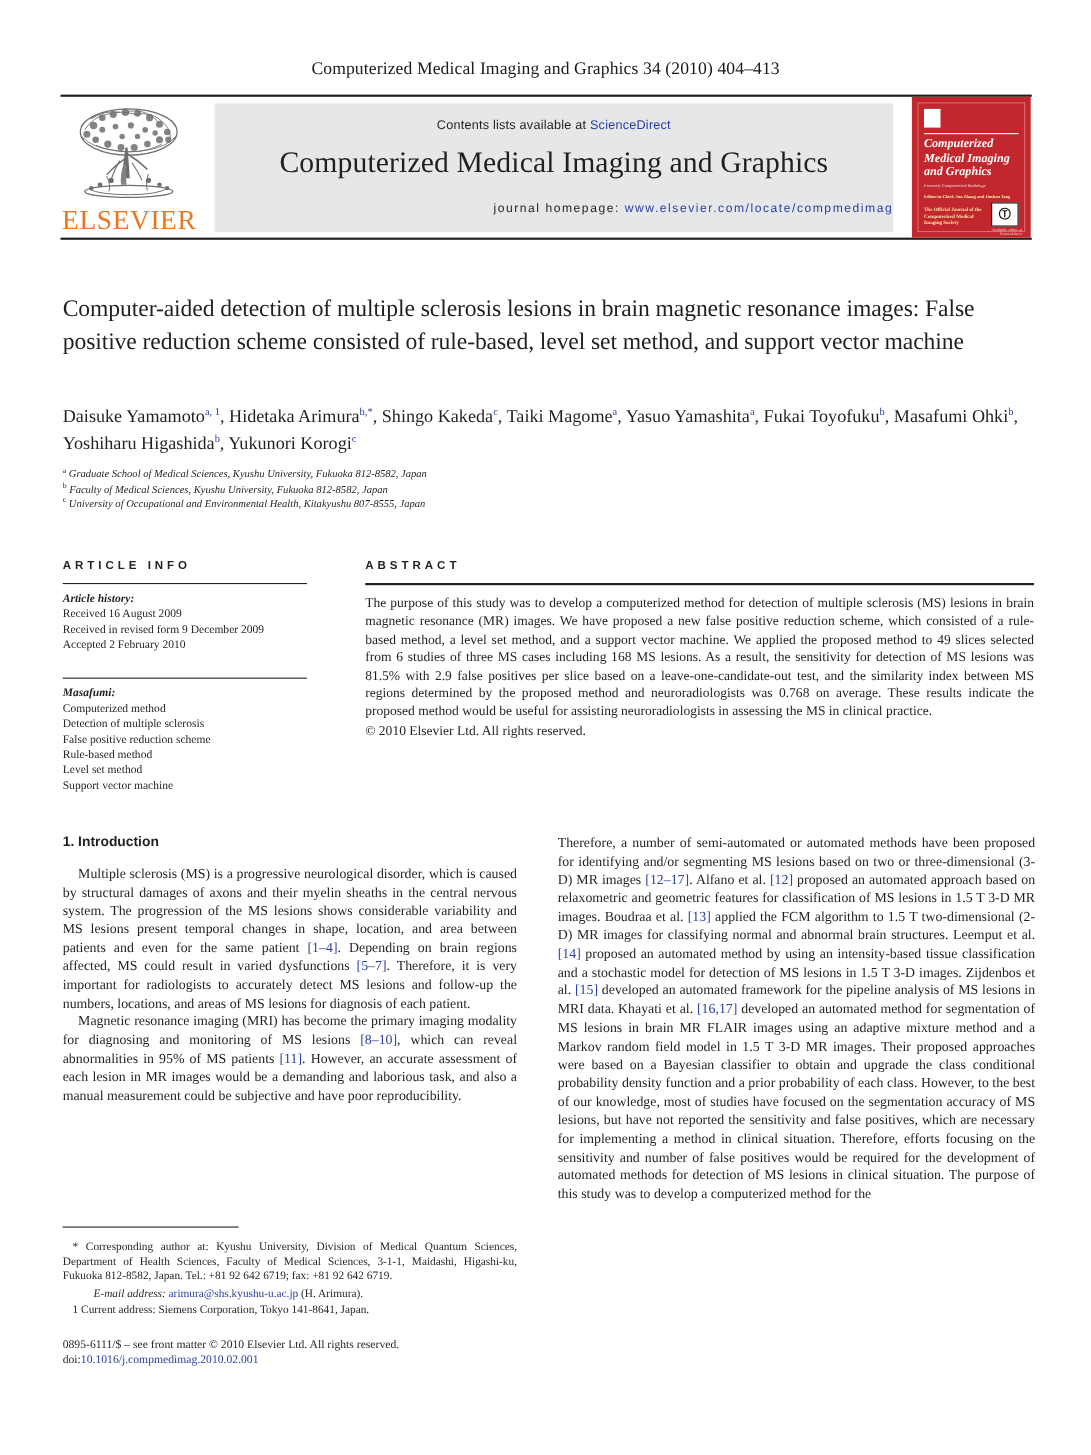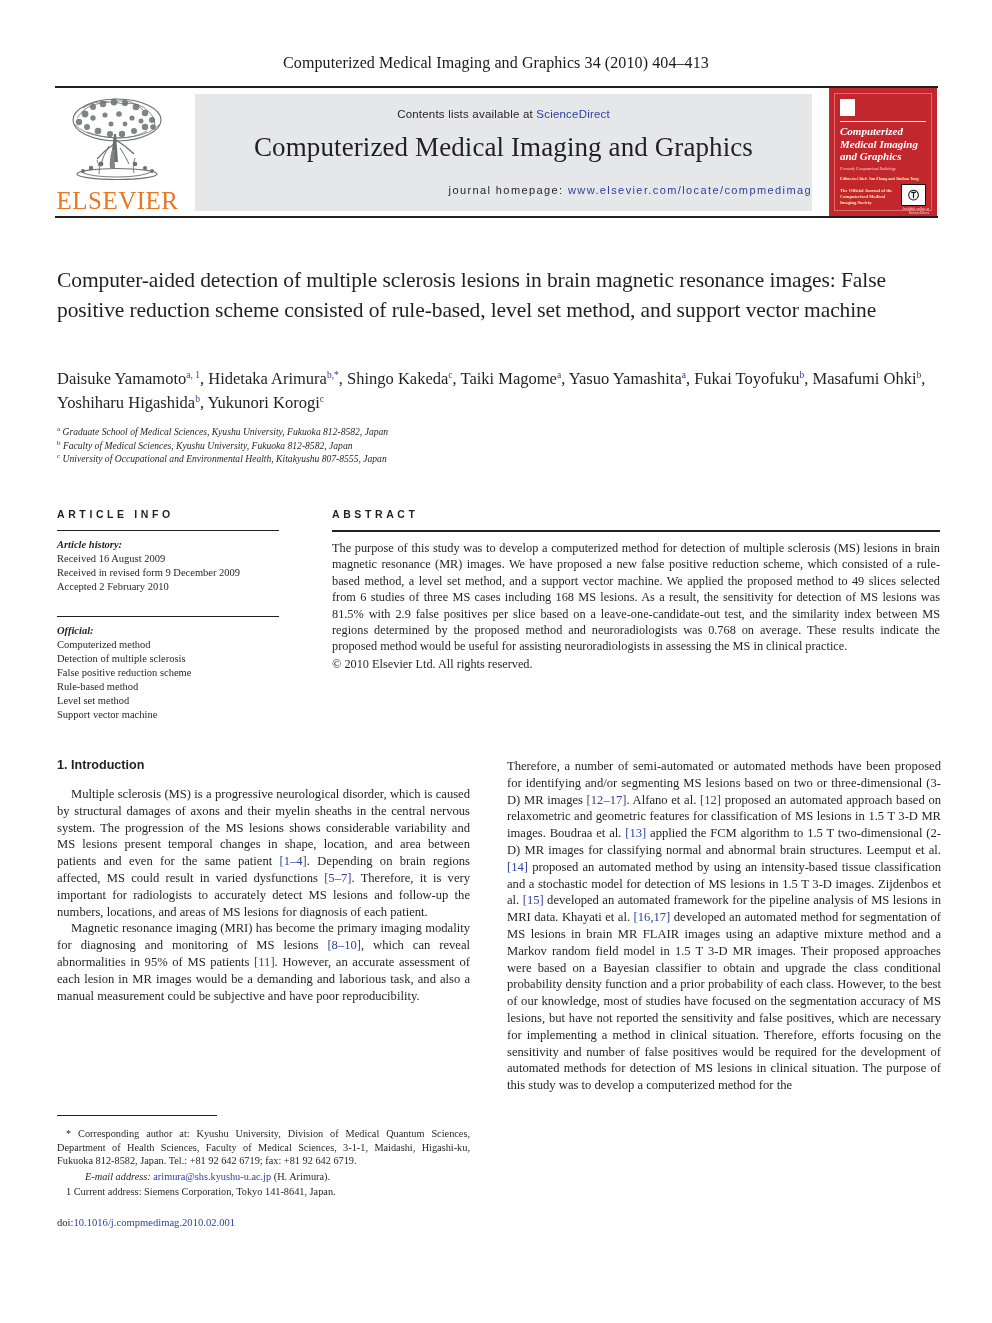--- a/index.html
+++ b/index.html
@@ -503,21 +503,21 @@
     <div class="sec-label">ARTICLE INFO</div>
     <div class="hr-thin"></div>
     <div class="sub-head">Article history:</div>
     <div>
         <div class="info-line">Received 16 August 2009</div>
         <div class="info-line">Received in revised form 9 December 2009</div>
         <div class="info-line">Accepted 2 February 2010</div>
       </div>
     <div class="kw-gap"></div>
     <div class="hr-thin"></div>
-    <div class="sub-head">Official:</div>
+    <div class="sub-head">Masafumi:</div>
     <div>
         <div class="info-line">Computerized method</div>
         <div class="info-line">Detection of multiple sclerosis</div>
         <div class="info-line">False positive reduction scheme</div>
         <div class="info-line">Rule-based method</div>
         <div class="info-line">Level set method</div>
         <div class="info-line">Support vector machine</div>
       </div>
   </div>
 
@@ -547,18 +547,19 @@
     <p class="fn-p">* Corresponding author at: Kyushu University, Division of Medical Quantum Sciences, Department of Health Sciences, Faculty of Medical Sciences, 3-1-1, Maidashi, Higashi-ku, Fukuoka 812-8582, Japan. Tel.: +81 92 642 6719; fax: +81 92 642 6719.</p>
     <p class="fn-p email-line">
       <span class="mail-label">E-mail address:</span>
       <span class="mail-addr">arimura@shs.kyushu-u.ac.jp</span>
       <span>(H. Arimura).</span>
     </p>
     <p class="fn-p">1 Current address: Siemens Corporation, Tokyo 141-8641, Japan.</p>
   </div>
 
   <div class="imprint">
+    <div>0895-6111/$ – see front matter © 2010 Elsevier Ltd. All rights reserved.</div>
     <div>
       <span>doi:</span><span class="doi-link">10.1016/j.compmedimag.2010.02.001</span>
     </div>
   </div>
 
 </div>
 
 </body></html>

